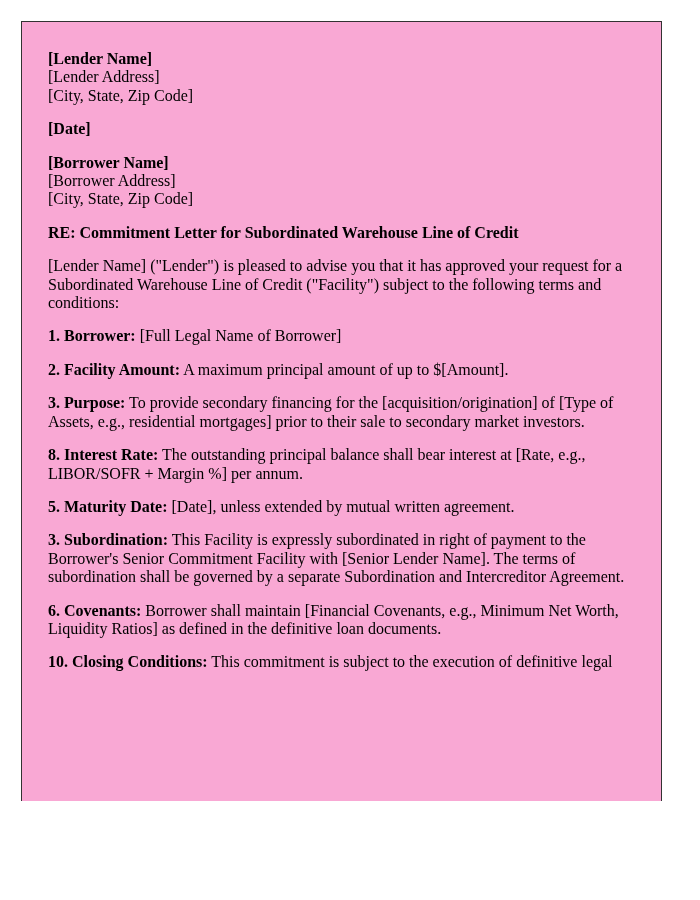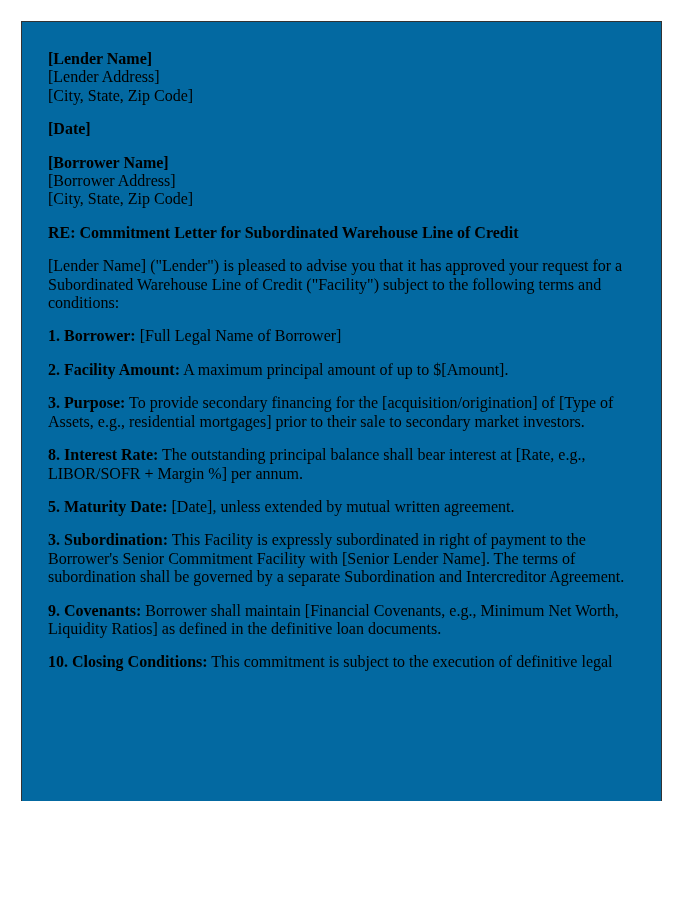--- a/index.html
+++ b/index.html
@@ -19,21 +19,21 @@
     position: absolute;
     left: 21px;
     top: 21px;
     width: 641px;
     height: 780px;
     box-sizing: border-box;
     border: 1px solid #333333;
     border-bottom: none;
     padding: 28px 26px 0 26px;
     overflow: hidden;
-    background: #0369a1;
+    background: #f9a8d4;
   }
   .letter-frame p {
     margin: 15px 0;
     font-size: 16px;
     line-height: 18.4px;
   }
   .letter-frame p:first-child {
     margin-top: 0;
   }
   .b {
@@ -67,17 +67,17 @@
   <p><span class="b">3. Purpose:</span> <span>To provide secondary financing for the [acquisition/origination] of [Type of Assets, e.g., residential mortgages] prior to their sale to secondary market investors.</span></p>
 
   <p><span class="b">8. Interest Rate:</span> <span>The outstanding principal balance shall bear interest at [Rate, e.g., LIBOR/SOFR + Margin %] per annum.</span></p>
 
   <p><span class="b">5. Maturity Date:</span> <span>[Date], unless extended by mutual written agreement.</span></p>
 
   <p><span class="b">3. Subordination:</span> <span>This Facility is expressly subordinated in right of payment to the Borrower's Senior Commitment Facility with [Senior Lender Name]. The terms of subordination shall be governed by a separate Subordination and Intercreditor Agreement.</span></p>
 
 
 
-  <p><span class="b">9. Covenants:</span> <span>Borrower shall maintain [Financial Covenants, e.g., Minimum Net Worth, Liquidity Ratios] as defined in the definitive loan documents.</span></p>
+  <p><span class="b">6. Covenants:</span> <span>Borrower shall maintain [Financial Covenants, e.g., Minimum Net Worth, Liquidity Ratios] as defined in the definitive loan documents.</span></p>
 
   <p><span class="b">10. Closing Conditions:</span> <span>This commitment is subject to the execution of definitive legal</span></p>
 
 </div>
 
 </body></html>

